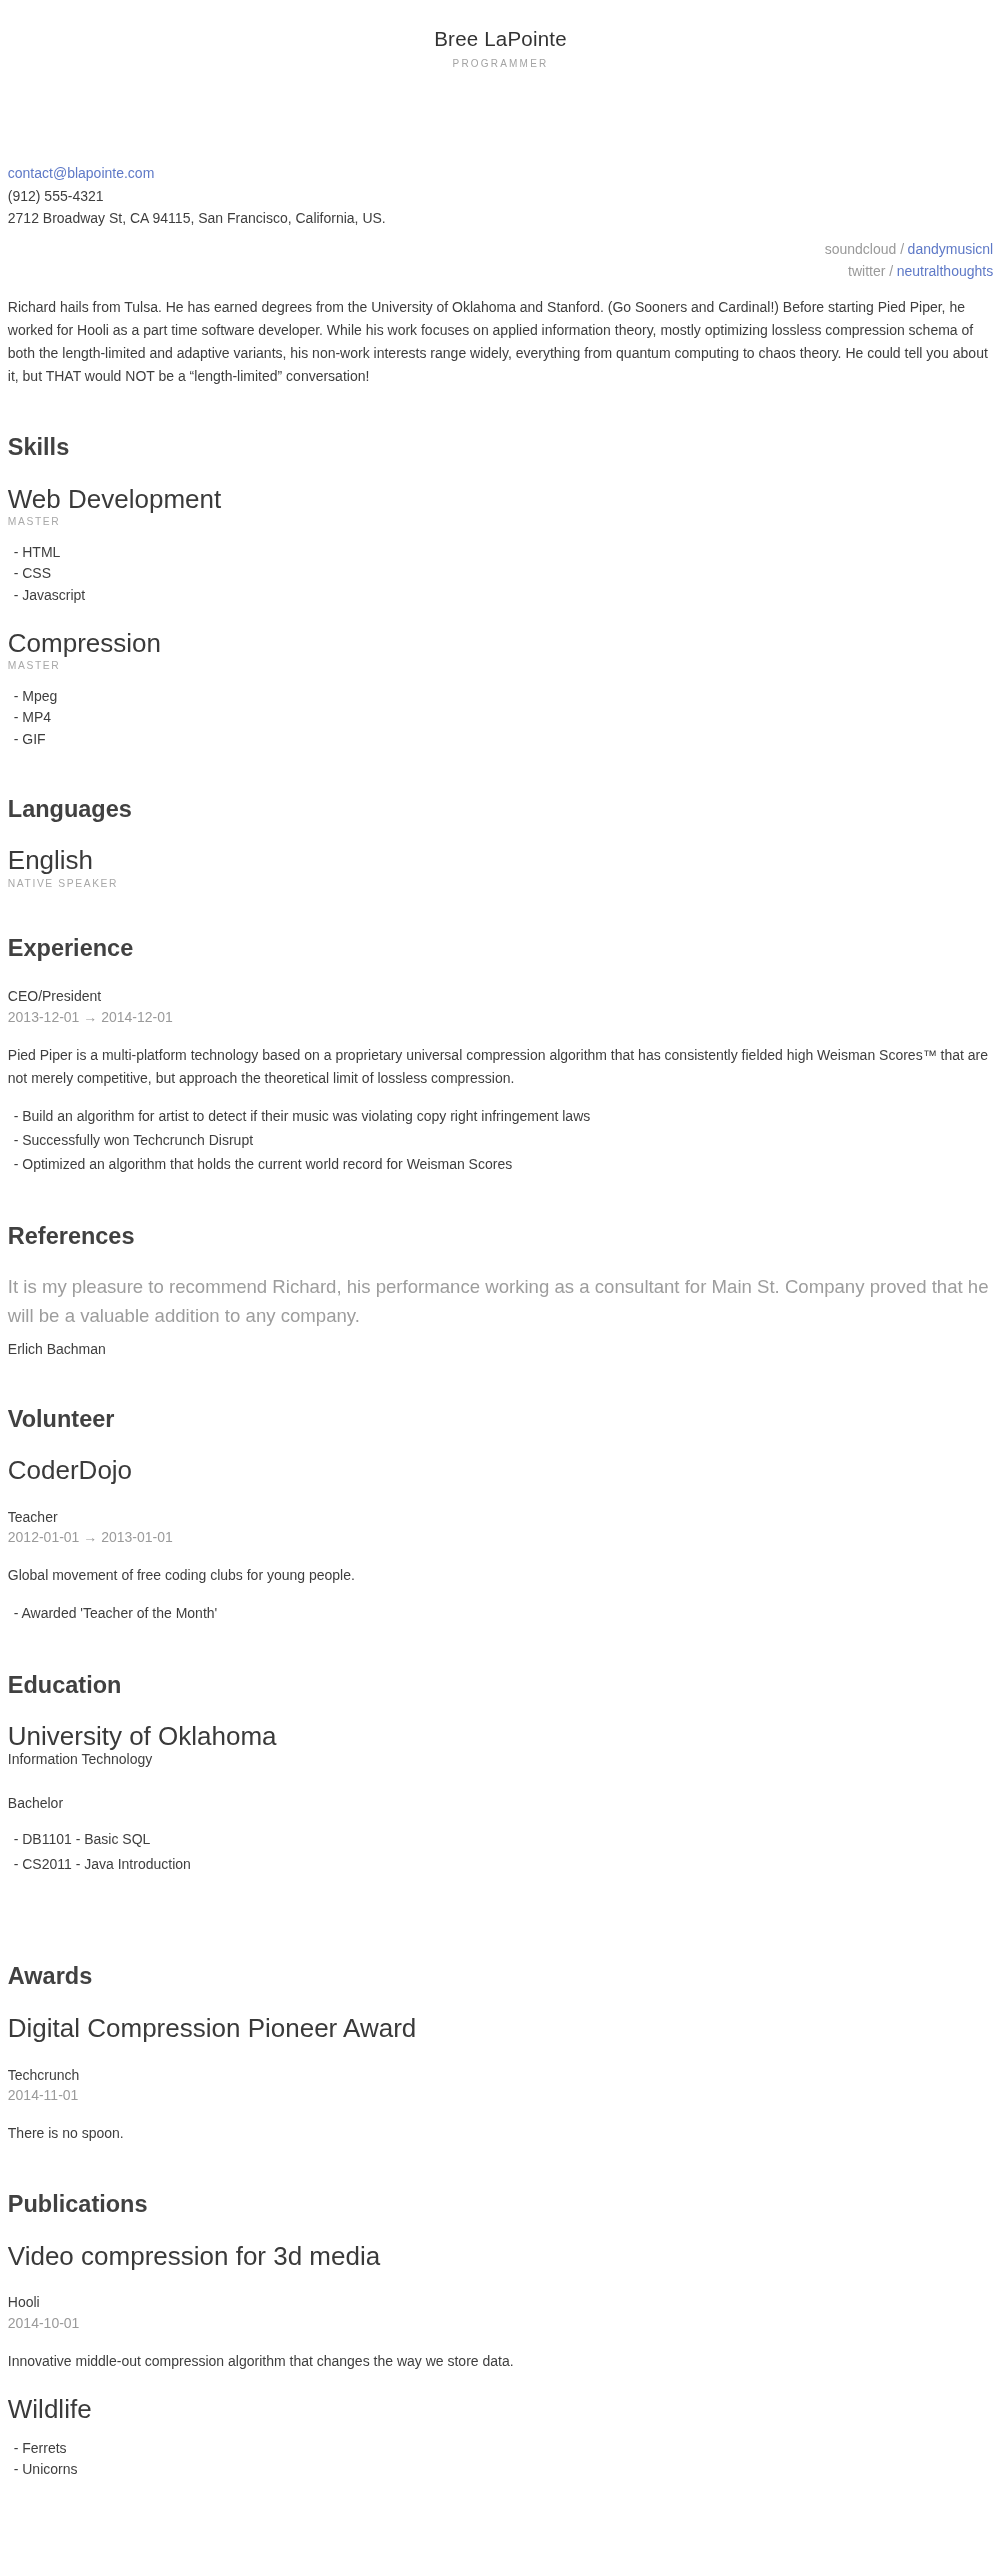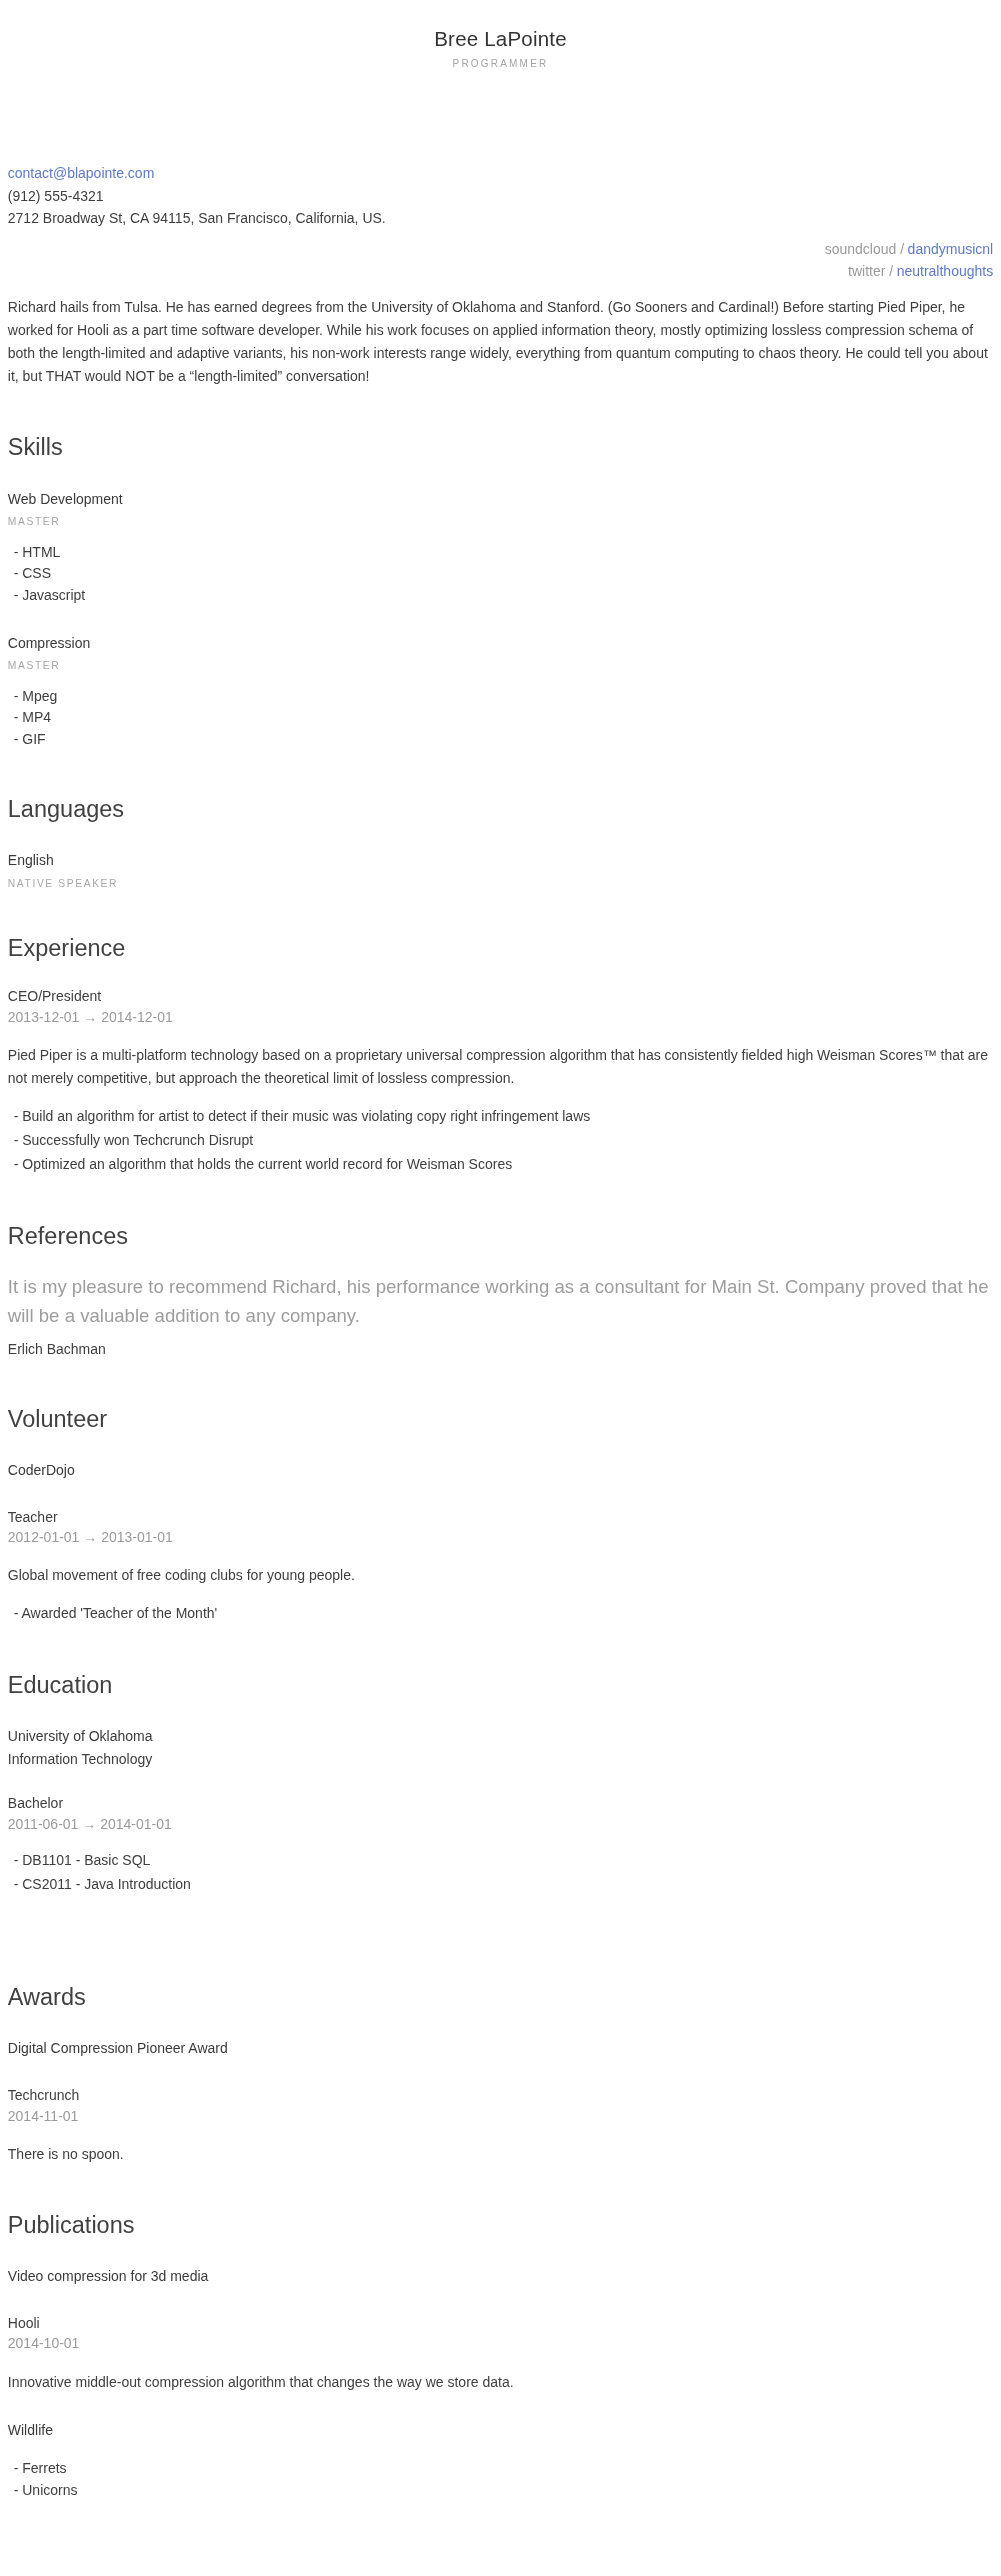--- a/index.html
+++ b/index.html
@@ -39,28 +39,28 @@
   .muted { color: #9a9a9a; }
   .profiles .muted { margin-right: 0.25em; }
 
   
   .bio { margin-top: 13.7px; line-height: 23px; color: #3e3e3e; }
 
   
   h2.section {
     margin-top: 45px;
     font-size: 23.5px;
-    font-weight: 400;
+    font-weight: 700;
     color: #414141;
     line-height: 29px;
   }
   h2.section.extra-gap { margin-top: 86px; }
   h3.entry-title {
     margin-top: 24.4px;
-    font-size: 14px;
+    font-size: 26px;
     font-weight: 400;
     color: #3a3a3a;
     line-height: 25.4px;
   }
   .level {
     margin-top: 3.9px;
     font-size: 10.3px;
     letter-spacing: 1.6px;
     color: #a8a8a8;
   }
@@ -169,21 +169,20 @@
     <ul class="highlights">
       <li>- Awarded 'Teacher of the Month'</li>
     </ul>
   </div>
 
   <h2 class="section">Education</h2>
   <div>
     <h3 class="entry-title">University of Oklahoma</h3>
     <div class="entry-sub">Information Technology</div>
     <div class="position">Bachelor</div>
-    <div class="dates">2011-06-01 → 2014-01-01</div>
     <ul class="highlights">
       <li>- DB1101 - Basic SQL</li>
       <li>- CS2011 - Java Introduction</li>
     </ul>
   </div>
 
   <h2 class="section extra-gap">Awards</h2>
   <div>
     <h3 class="entry-title">Digital Compression Pioneer Award</h3>
     <div class="position">Techcrunch</div>

